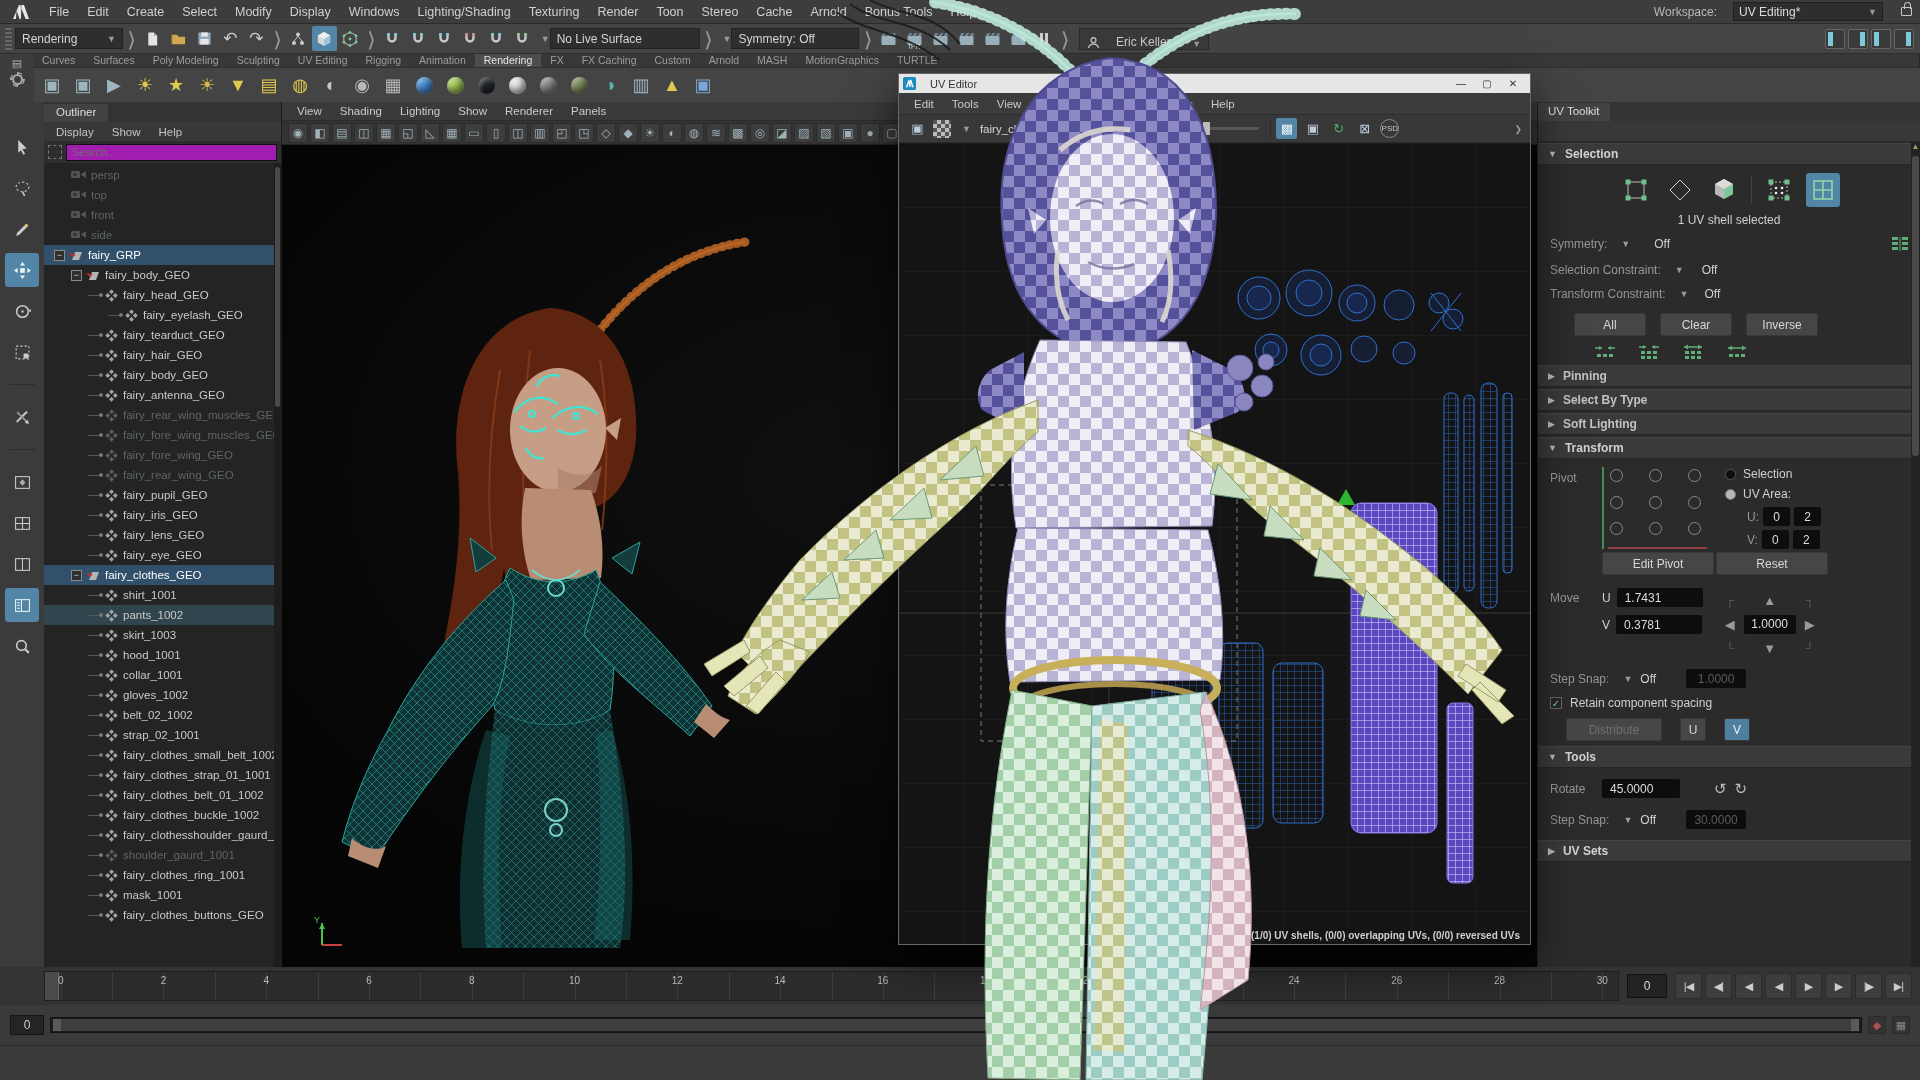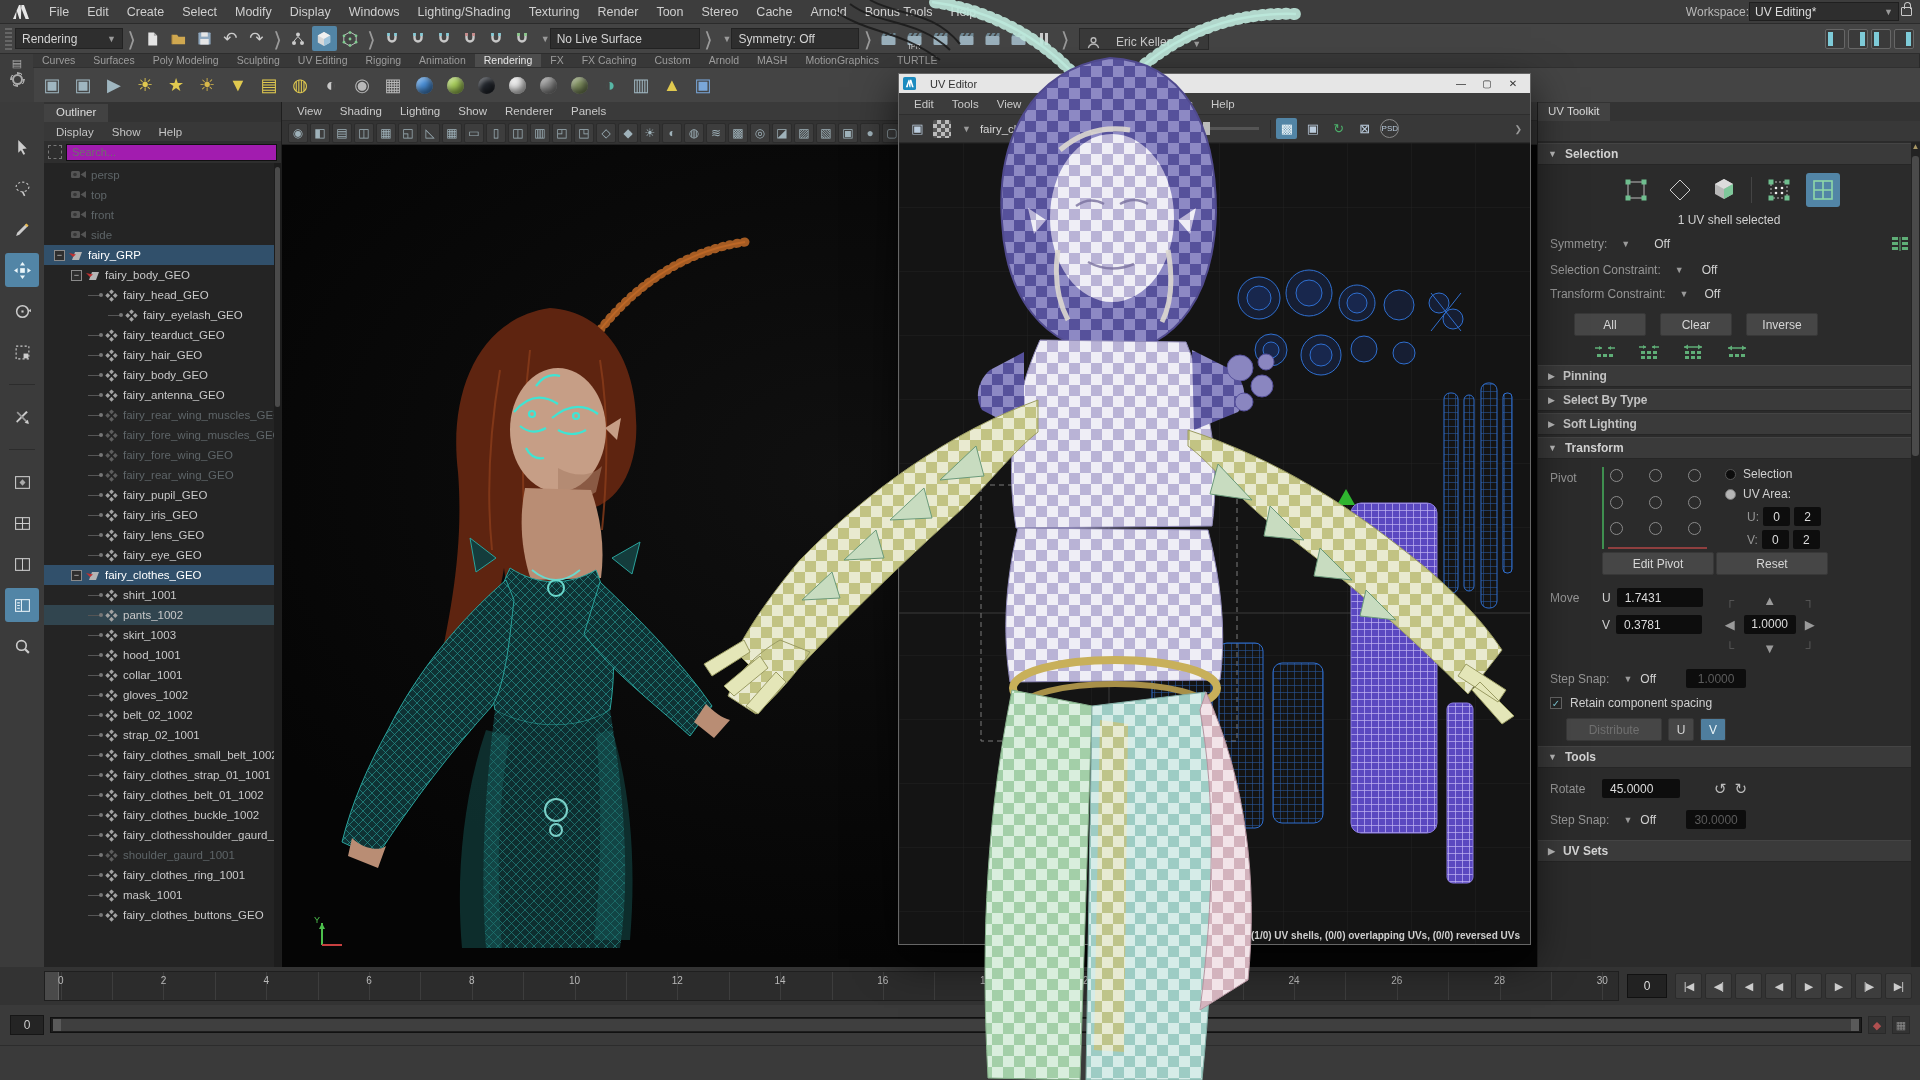--- a/index.html
+++ b/index.html
@@ -3,21 +3,21 @@
 <meta charset="utf-8">
 <style>
   *{box-sizing:border-box;margin:0;padding:0}
   html,body{width:1920px;height:1080px;overflow:hidden;background:#2a2a2a;
     font-family:"Liberation Sans",sans-serif;color:#c8c8c8;font-size:12px;-webkit-user-select:none;user-select:none}
   
   #menubar{position:absolute;left:0;top:0;width:1920px;height:24px;background:#3d3d3d;
     border-bottom:1px solid #2b2b2b;display:flex;align-items:center;z-index:15}
   #maya-logo{width:26px;height:20px;margin:0 6px 0 8px;display:flex;align-items:center;justify-content:center}
   .mi{padding:0 9px;height:24px;line-height:24px;color:#cfcfcf;font-size:12.5px;white-space:nowrap}
-  #workspace-zone{margin-left:auto;display:flex;align-items:center;gap:0;padding-right:8px}
+  #workspace-zone{margin-left:auto;display:flex;align-items:center;gap:16px;padding-right:8px}
   #workspace-label{color:#b9b9b9}
   #workspace-select{background:#2e2e2e;border:1px solid #1f1f1f;height:19px;min-width:150px;
     display:flex;align-items:center;justify-content:space-between;padding:0 5px;color:#ddd}
   .dd-arrow{color:#9a9a9a;font-size:9px;margin-left:6px}
   .lock{width:11px;height:9px;border:1.5px solid #c8c8c8;border-radius:1px;position:relative;margin-left:2px}
   .lock:before{content:"";position:absolute;left:1.5px;top:-6px;width:5px;height:6px;border:1.5px solid #c8c8c8;
     border-bottom:none;border-radius:4px 4px 0 0}
   
   #statusline{position:absolute;left:0;top:24px;width:1920px;height:30px;background:#444;
     border-bottom:1px solid #2d2d2d;display:flex;align-items:center;z-index:14;padding-left:2px}
@@ -1461,21 +1461,21 @@
   <div class="tk-row" style="margin-top:6px">
     <span class="tk-label">Step Snap:</span>
     <span class="dd-arrow">▼</span>
     <span class="tk-value">Off</span>
     <span class="numbox dim" style="min-width:60px;margin-left:22px">1.0000</span>
   </div>
   <div class="tk-row" style="margin-top:2px">
     <span class="checkbox">✓</span>
     <span class="tk-value">Retain component spacing</span>
   </div>
-  <div class="tk-row" style="margin-top:2px;padding-left:28px;gap:6px">
+  <div class="tk-row" style="margin-top:2px;padding-left:28px;gap:18px">
     <span class="tk-btn dim" style="min-width:96px">Distribute</span>
     <span class="tk-btn small">U</span>
     <span class="tk-btn small blue">V</span>
   </div>
 
   <div class="tk-sec">
     <span class="tri">▼</span>
     <span>Tools</span>
   </div>
   <div class="tk-row" style="margin-top:8px">

